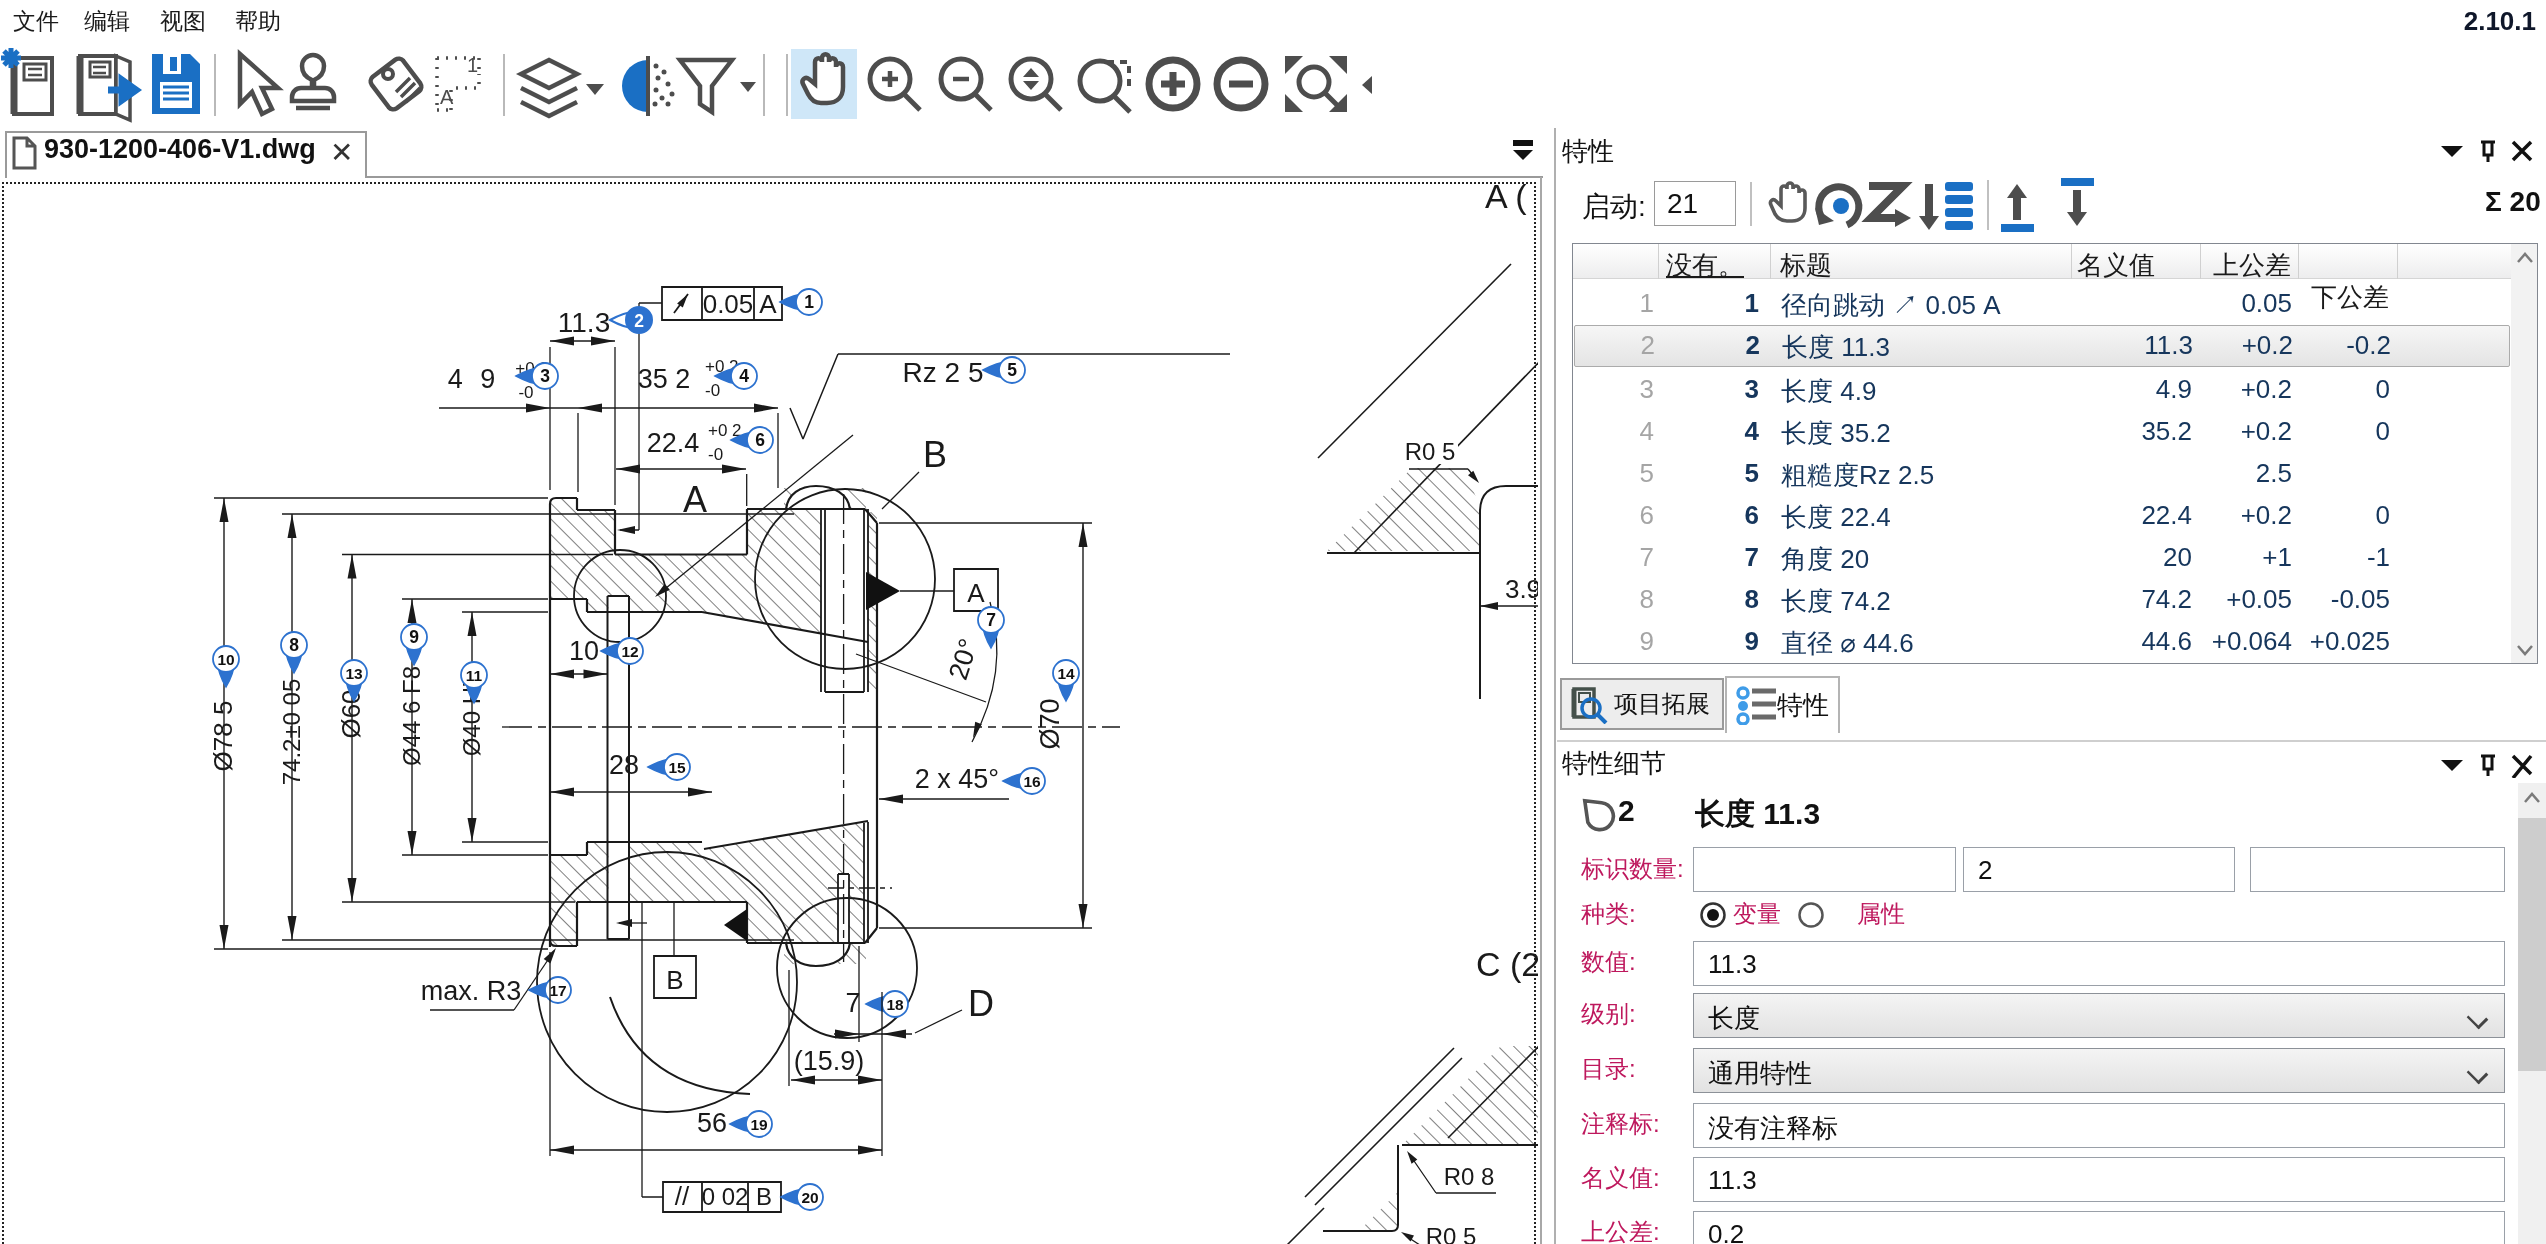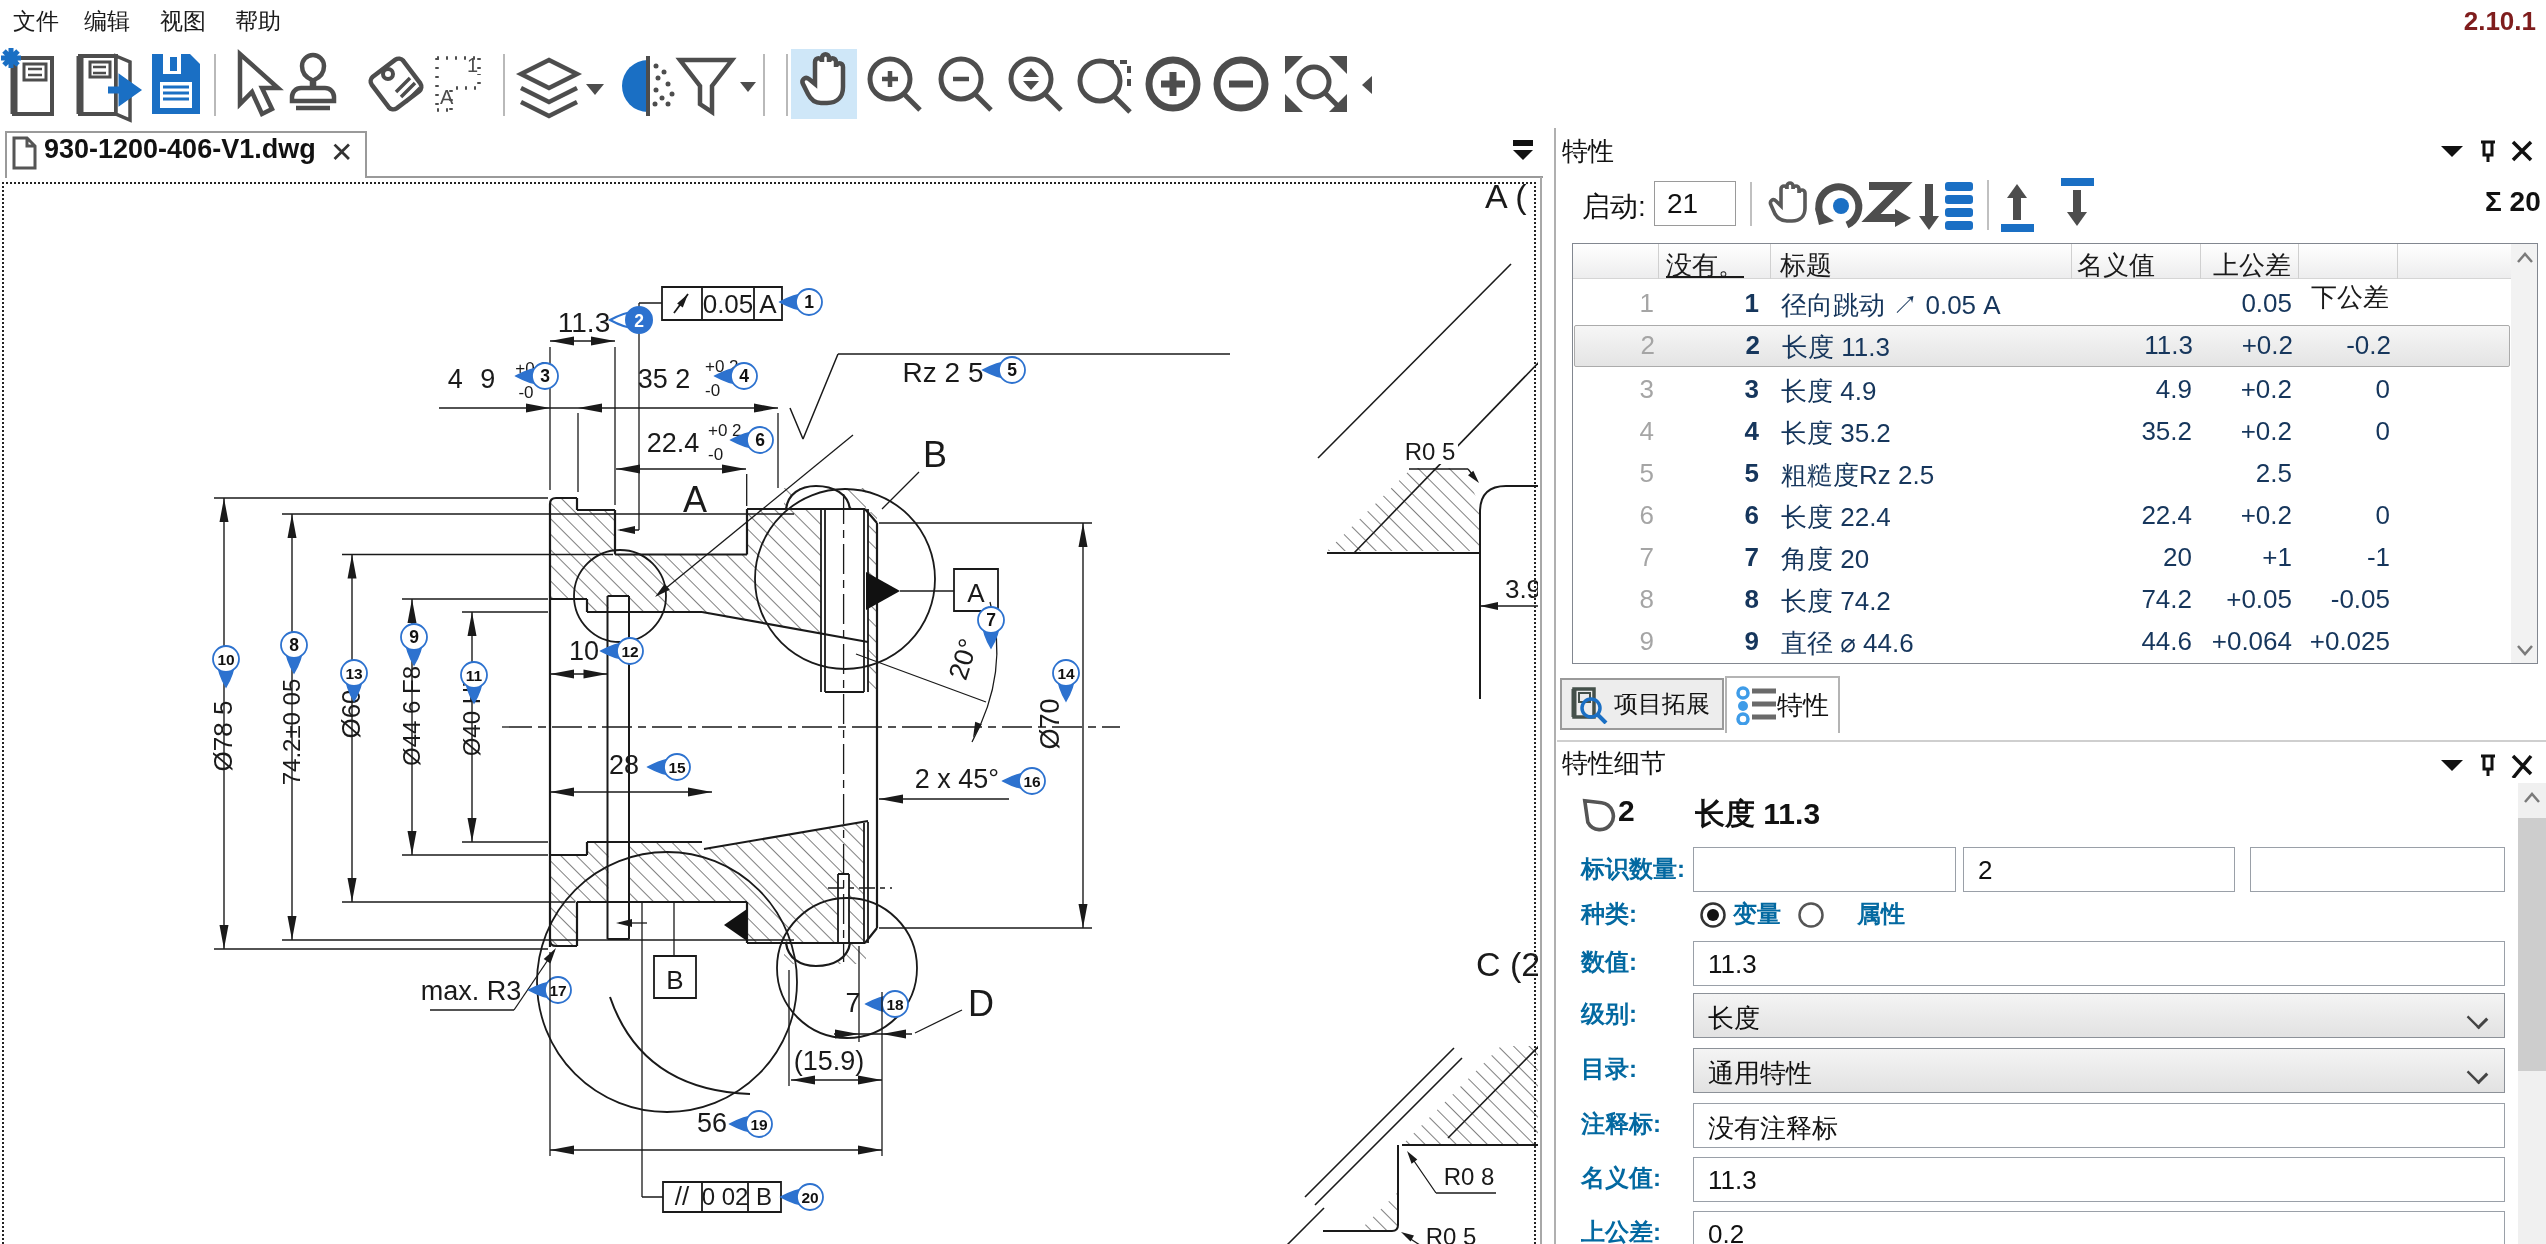--- a/index.html
+++ b/index.html
@@ -3,34 +3,34 @@
 <meta charset="utf-8">
 <style>
 * { margin:0; padding:0; box-sizing:border-box; }
 html,body { width:2546px; height:1244px; overflow:hidden; background:#ffffff;
   font-family:"Liberation Sans", sans-serif; }
 #root { position:absolute; left:0; top:0; width:2546px; height:1244px; }
 .abs { position:absolute; }
 
 #menubar { position:absolute; left:0; top:0; width:2546px; height:44px; font-size:23px; color:#1a1a1a; }
 #menubar span.m { position:absolute; top:6px; }
-#ver { position:absolute; right:10px; top:6px; font-size:26px; font-weight:bold; color:#7f1d1d; }
+#ver { position:absolute; right:10px; top:6px; font-size:26px; font-weight:bold; color:#0f172a; }
 
 #tab { position:absolute; left:5px; top:131px; width:362px; height:47px; border:2px solid #9a9a9a; border-bottom:none; background:#fff; }
 #tabline { position:absolute; left:367px; top:176px; width:1176px; height:2px; background:#9a9a9a; }
 #tabtext { position:absolute; left:44px; top:134px; font-size:27px; font-weight:bold; color:#111; }
 #tabx { position:absolute; left:330px; top:136px; font-size:28px; color:#333; }
 
 #canvas { position:absolute; left:2px; top:182px; width:1534px; height:1062px; border:2px dotted #222; border-bottom:none; background:#fff; }
 #canvrb { position:absolute; left:1540px; top:177px; width:2px; height:1067px; background:#a8a8a8; }
 
 #pdivider { position:absolute; left:1554px; top:128px; width:2px; height:1116px; background:#b0b0b0; }
 .ptitle { font-size:26px; color:#111; }
 .hd { font-size:26px; color:#1a1a1a; }
-.flab { font-size:24px; color:#0369a1;font-weight:bold; }
+.flab { font-size:24px; color:#be185d; }
 .fbox { position:absolute; height:45px; border:1px solid #9aa0a8; background:#fff; font-size:26px; color:#111;
   padding:7px 0 0 14px; }
 .fsel { position:absolute; height:45px; border:1px solid #8c9198; background:linear-gradient(#f4f4f4,#e2e2e2);
   font-size:26px; color:#111; padding:7px 0 0 14px; }
 .fsel:after { content:""; position:absolute; right:18px; top:16px; width:14px; height:14px;
   border-right:3px solid #444; border-bottom:3px solid #444; transform:rotate(45deg) scale(1,.8); }
 .trow { position:absolute; left:1px; width:936px; height:42px; }
 .tnum { position:absolute; top:7px; font-size:26px; color:#a5a5a5; text-align:right; width:80px; }
 .tid  { position:absolute; top:7px; font-size:26px; font-weight:bold; color:#16365c; text-align:right; width:80px; left:105px; }
 .ttl  { position:absolute; top:7px; font-size:26px; color:#16365c; left:207px; }

